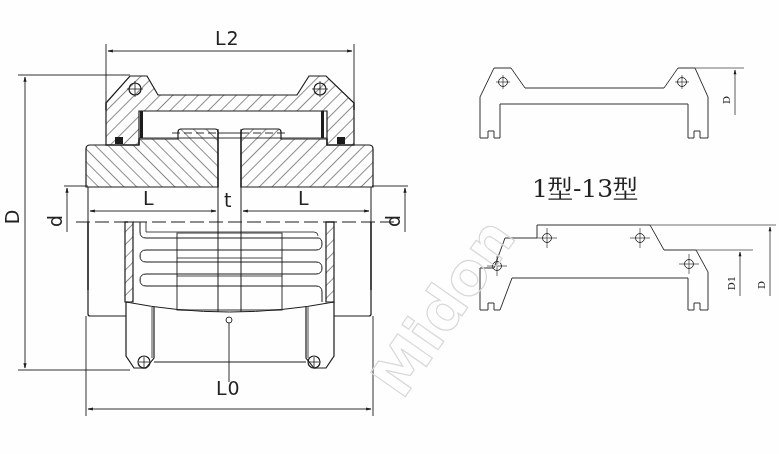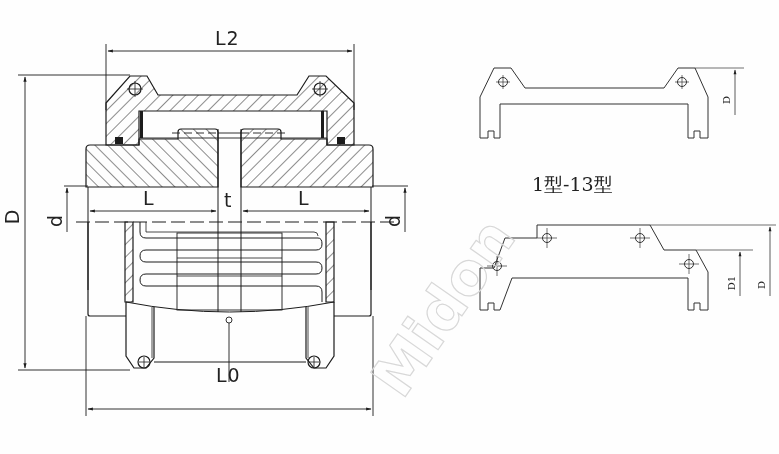--- a/index.html
+++ b/index.html
@@ -2,21 +2,21 @@
 <html><head>
 <meta charset="utf-8">
 <style>
   html,body{margin:0;padding:0;background:#fefefe;}
   #canvas{position:relative;width:779px;height:454px;overflow:hidden;background:#fefefe;}
   svg{position:absolute;left:0;top:0;}
   .lbl{position:absolute;font-family:"DejaVu Sans",sans-serif;color:#222;line-height:1;white-space:nowrap;}
   .dim{font-size:19px;font-weight:400;letter-spacing:1px;}
   .vert{transform:rotate(-90deg);transform-origin:center center;}
   .small{font-size:10px;font-family:"DejaVu Serif",serif;}
-  .caption{position:absolute;font-family:"DejaVu Serif",serif;font-size:19px;color:#222;white-space:nowrap;}
+  .caption{position:absolute;font-family:"DejaVu Serif",serif;font-size:25px;color:#222;white-space:nowrap;}
   .wm{position:absolute;font-family:"DejaVu Sans",sans-serif;font-size:58px;font-weight:700;color:transparent;
       -webkit-text-stroke:1.2px #d8d8d8;transform:rotate(-55deg);transform-origin:left top;white-space:nowrap;}
 </style>
 </head>
 <body>
 
 <div id="canvas">
 
 <svg width="779" height="454" viewBox="0 0 779 454">
   <defs>
@@ -148,21 +148,21 @@
   </g>
 </svg>
 
 <div class="lbl dim" style="left:215px;top:29px;">L2</div>
 <div class="lbl dim vert" style="left:5px;top:207px;">D</div>
 <div class="lbl dim vert" style="left:49px;top:211px;">d</div>
 <div class="lbl dim vert" style="left:387px;top:211px;">d</div>
 <div class="lbl dim" style="left:143px;top:189px;">L</div>
 <div class="lbl dim" style="left:298px;top:189px;">L</div>
 <div class="lbl dim" style="left:224px;top:191px;">t</div>
-<div class="lbl dim" style="left:216px;top:366px;">L0</div>
+<div class="lbl dim" style="left:216px;top:379px;">L0</div>
 
 <div class="lbl small vert" style="left:723px;top:95px;">D</div>
 <div class="caption" style="left:532px;top:172px;">1型-13型</div>
 
 <div class="lbl small vert" style="left:725px;top:278px;">D1</div>
 <div class="lbl small vert" style="left:758px;top:280px;">D</div>
 
 <div class="wm" style="left:358px;top:370px;">Midon</div>
 
 </div>

